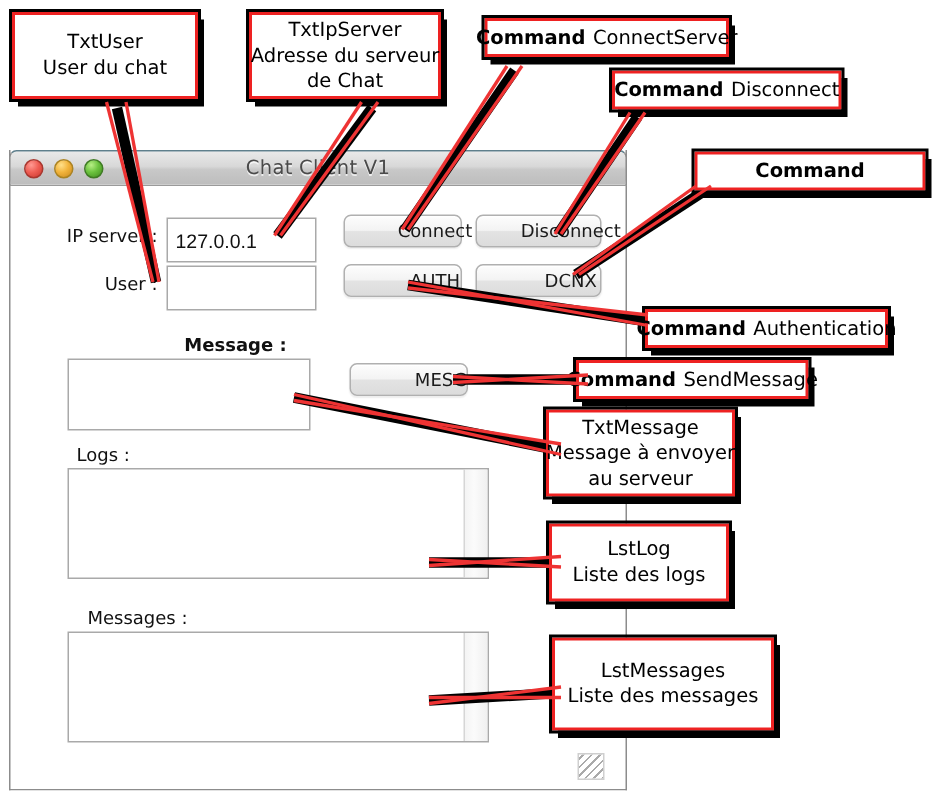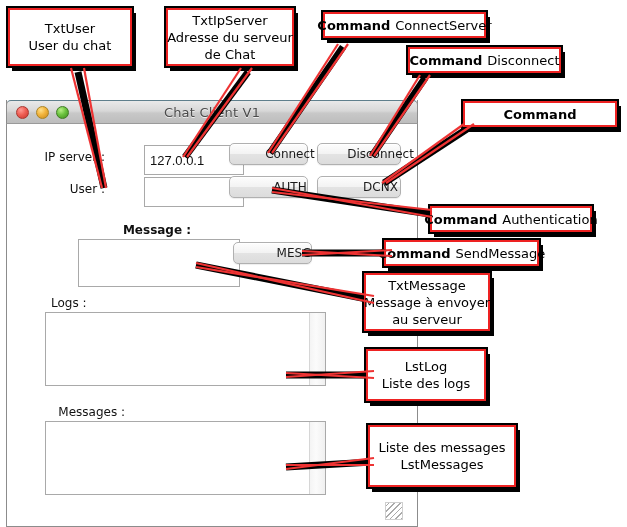--- a/index.html
+++ b/index.html
@@ -41,21 +41,21 @@
 
   
   .lbl{
     position:absolute;font-size:12px;color:#111;
     text-align:right;white-space:nowrap;
   }
   .txtfield{
     position:absolute;box-sizing:border-box;
     background:#fff;border:1px solid #a9a9a9;
     font-size:13px;color:#111;
-    padding:14px 5px;line-height:17px;margin-left:33px;
+    padding:14px 5px;line-height:17px;
   }
   .btn{
     position:absolute;box-sizing:border-box;
     background:linear-gradient(to bottom,#fdfdfd 0%,#f3f3f3 48%,#e3e3e3 52%,#dcdcdc 100%);
     border:1px solid #b0b0b0;border-radius:5px;
     font-size:12px;color:#1a1a1a;
     display:flex;align-items:center;justify-content:center;
     box-shadow:0 1px 0 rgba(255,255,255,.85) inset,0 1px 1px rgba(0,0,0,.07);
     cursor:default;
     padding-left:43px;
@@ -237,15 +237,15 @@
   <span class="ln">Message à envoyer</span>
   <span class="ln">au serveur</span>
 </div>
 
 <div class="callout" style="left:366px;top:349px;width:120px;height:52px;">
   <span class="ln">LstLog</span>
   <span class="ln">Liste des logs</span>
 </div>
 
 <div class="callout" style="left:368px;top:425px;width:148px;height:62px;">
+  <span class="ln">LstMessages</span>
   <span class="ln">Liste des messages</span>
-  <span class="ln">LstMessages</span>
 </div>
 
 </body></html>

